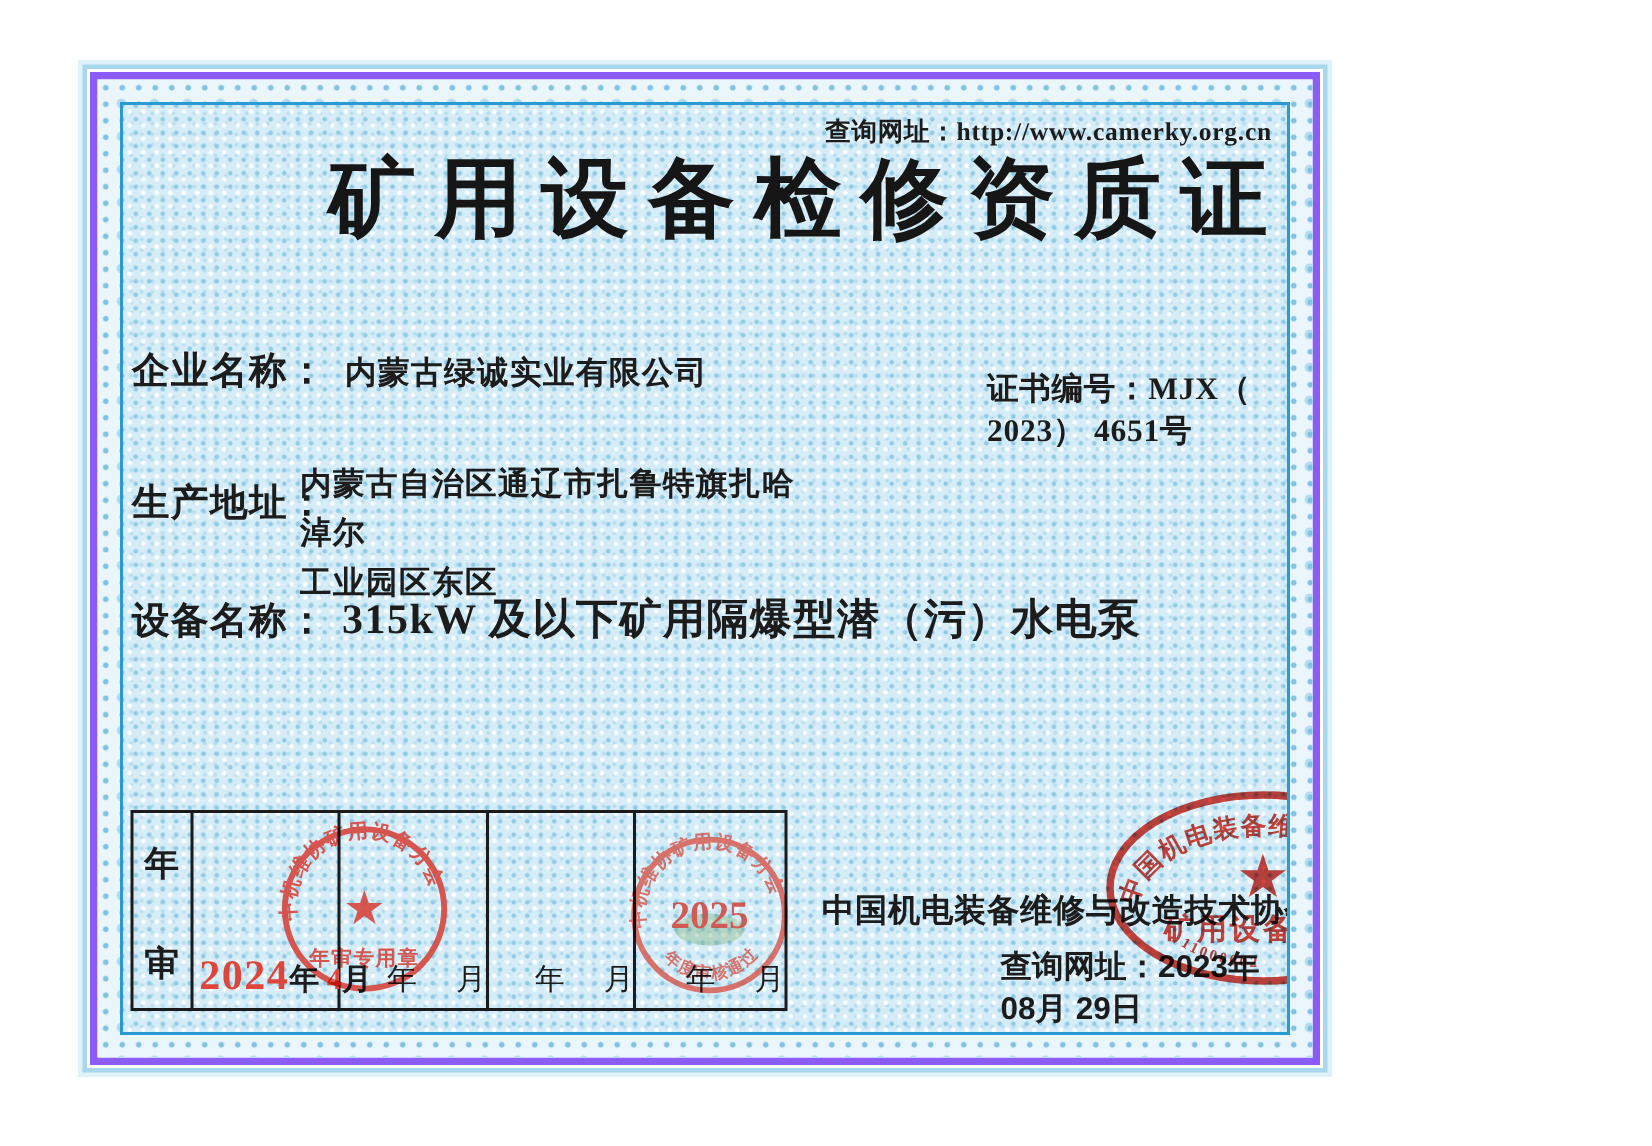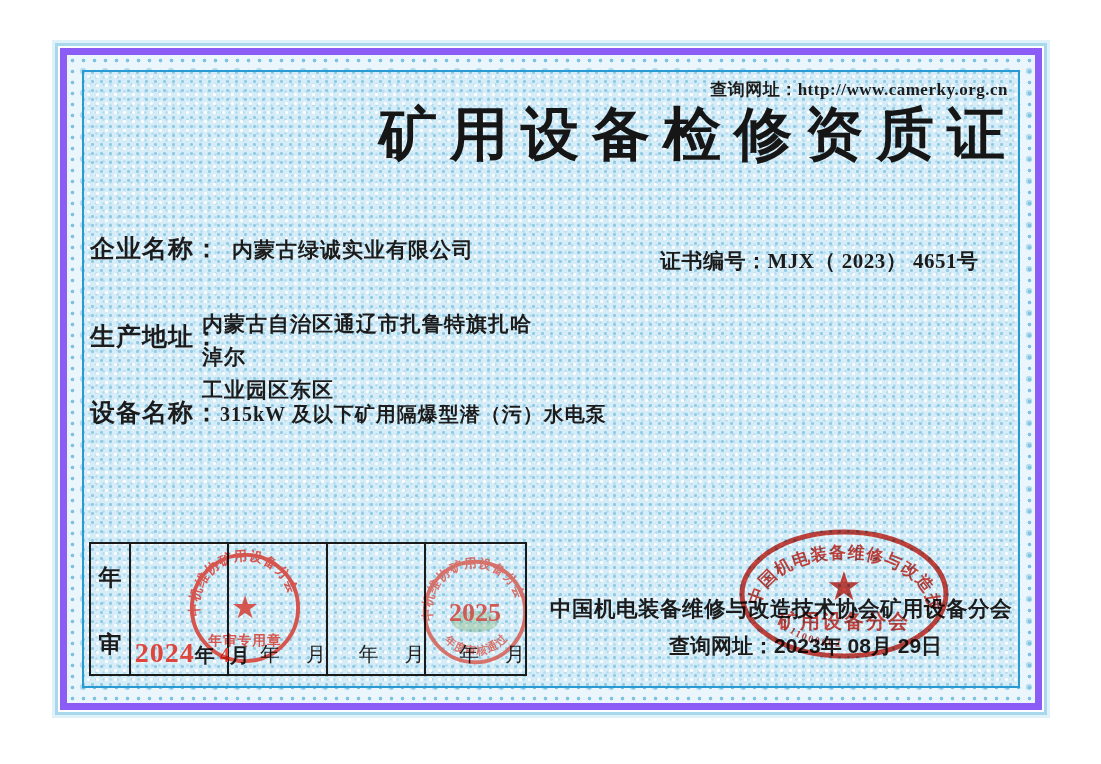--- a/index.html
+++ b/index.html
@@ -1,19 +1,19 @@
 <!DOCTYPE html>
 <html><head>
 <meta charset="utf-8">
 <style>
   * { box-sizing: border-box; margin: 0; padding: 0; }
   html,body { width:1101px; height:764px; background:#ffffff; overflow:hidden;
               font-family:"Liberation Serif", serif; }
-  .cert { position:absolute; left:60px; top:48px; width:982px; height:662px;
-          border:7px solid #8b5cf6; background:#f2fafd;
+  .cert { position:absolute; left:60px; top:48px; width:820px; height:662px;
+          border:5px solid #8b5cf6; background:#f2fafd;
           box-shadow: 0 0 0 2px #ffffff, 0 0 0 5px #a9d8ec, 0 0 0 8px #dff1f9; }
   .ornament-band { position:absolute; inset:0; padding:15px;
           background-color:#eaf6fc;
           background-image:
             radial-gradient(circle, #7fc2e2 1.5px, transparent 2.2px),
             radial-gradient(circle, #b7def0 3px, transparent 3.6px);
           background-size: 11px 11px, 22px 22px;
           background-position: 0 0, 5px 5px; }
   .inner-line { position:relative; width:100%; height:100%; border:2px solid #2a9ad2; }
   .content { position:relative; width:100%; height:100%; overflow:hidden;
@@ -31,21 +31,21 @@
            font-size:58px; font-weight:bold; letter-spacing:13px; color:#161616; }
   .cert-no { position:absolute; top:128px; left:576px; font-size:21px; font-weight:bold; letter-spacing:.5px;margin-top:47px; }
 
   .flabel { font-family:"Liberation Sans", sans-serif; font-weight:bold; font-size:25px; letter-spacing:1px; }
   .fvalue { font-weight:bold; font-size:21px; letter-spacing:1px; }
   .row-company  { position:absolute; left:6px;  top:160px; }
   .row-company .fvalue { margin-left:12px; }
   .row-address-label   { position:absolute; left:6px;  top:248px; }
   .row-address-value   { position:absolute; left:118px; top:236px; width:330px; line-height:33px; }
   .row-equipment { position:absolute; left:6px; top:324px; }
-  .row-equipment .fvalue { font-size:20px; }
+  .row-equipment .fvalue { margin-left:10px; font-size:28px; }
   .row-validity { position:absolute; left:6px; top:406px; }
   .row-validity .fvalue { margin-left:8px; font-size:21px; }
 
   .right-col { position:absolute; left:520px; top:180px; width:416px; }
   .notice-heading { text-align:center; font-size:26px; font-weight:bold; letter-spacing:18px; margin-bottom:18px; }
   .notice-items p { font-size:17.5px; font-weight:bold; line-height:24.5px; margin-bottom:1px;
                     text-align:left; letter-spacing:.2px; }
 
   .issuer { position:absolute; left:458px; top:522px; width:478px; text-align:center; z-index:4;
             font-family:"Liberation Sans", sans-serif; font-weight:bold; font-size:21.5px; letter-spacing:.5px; }

